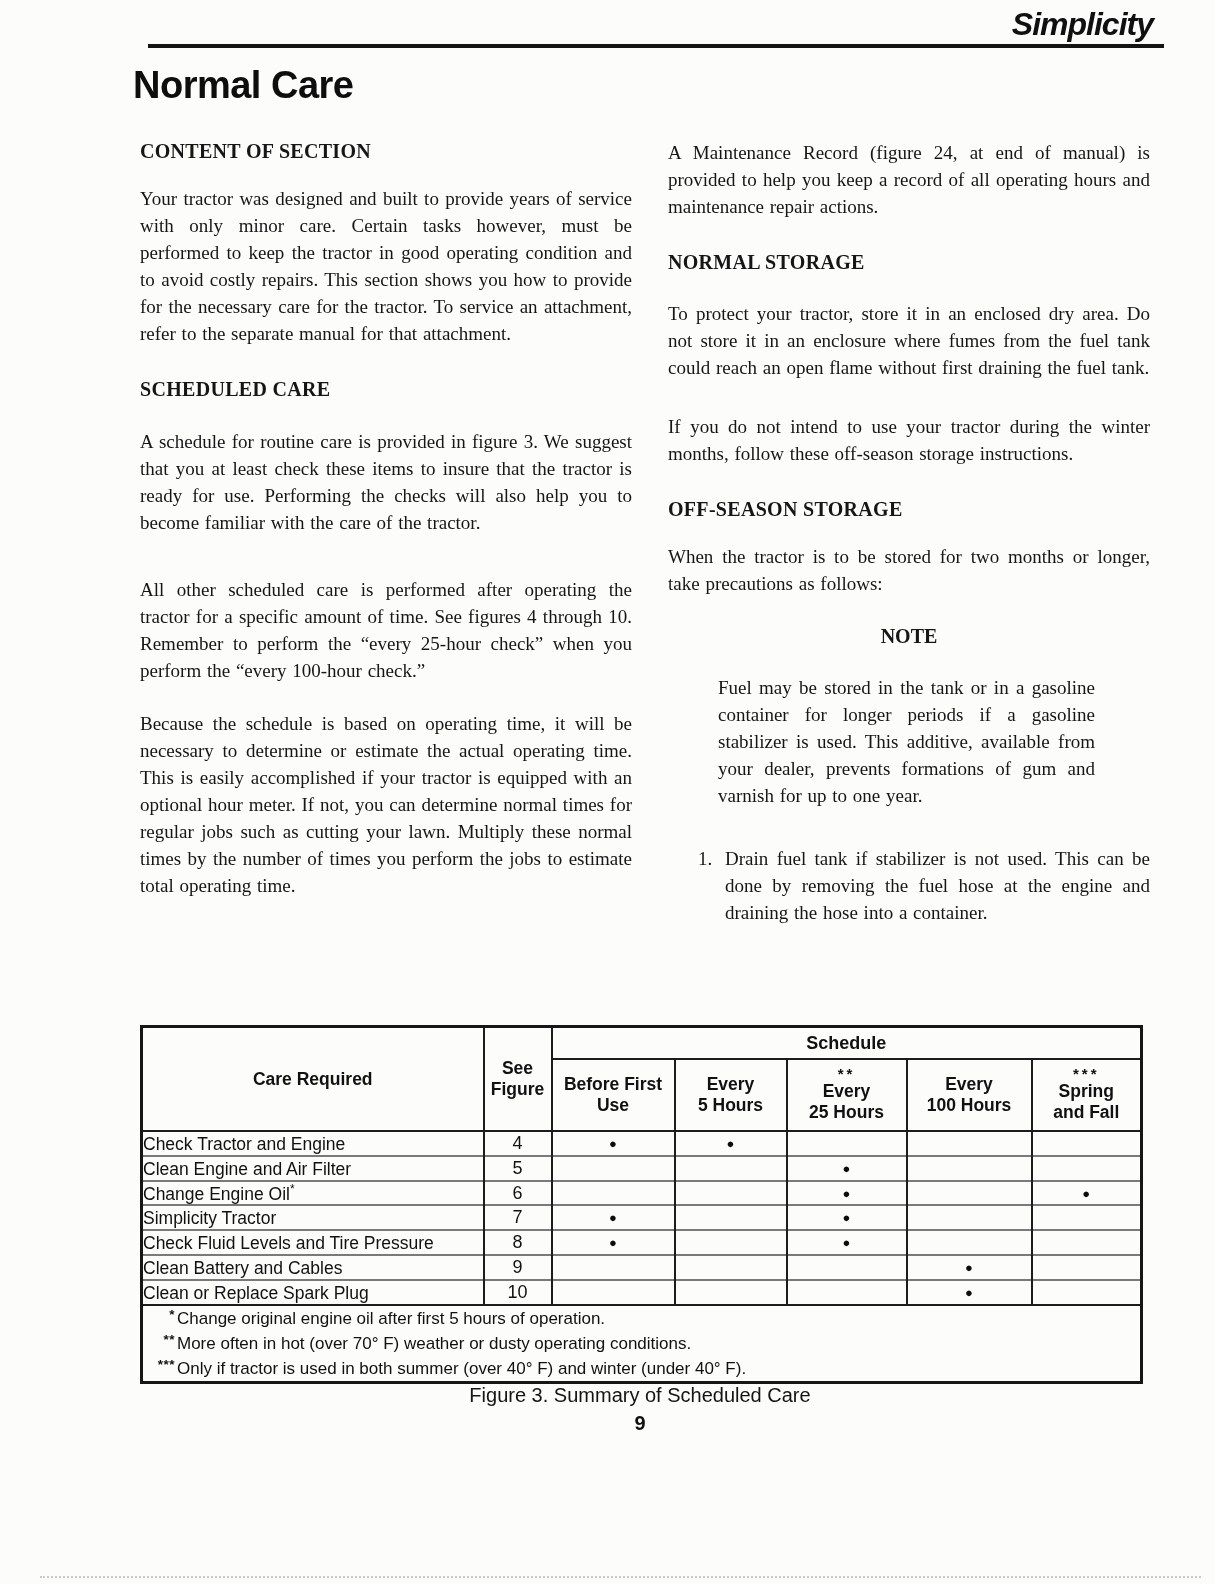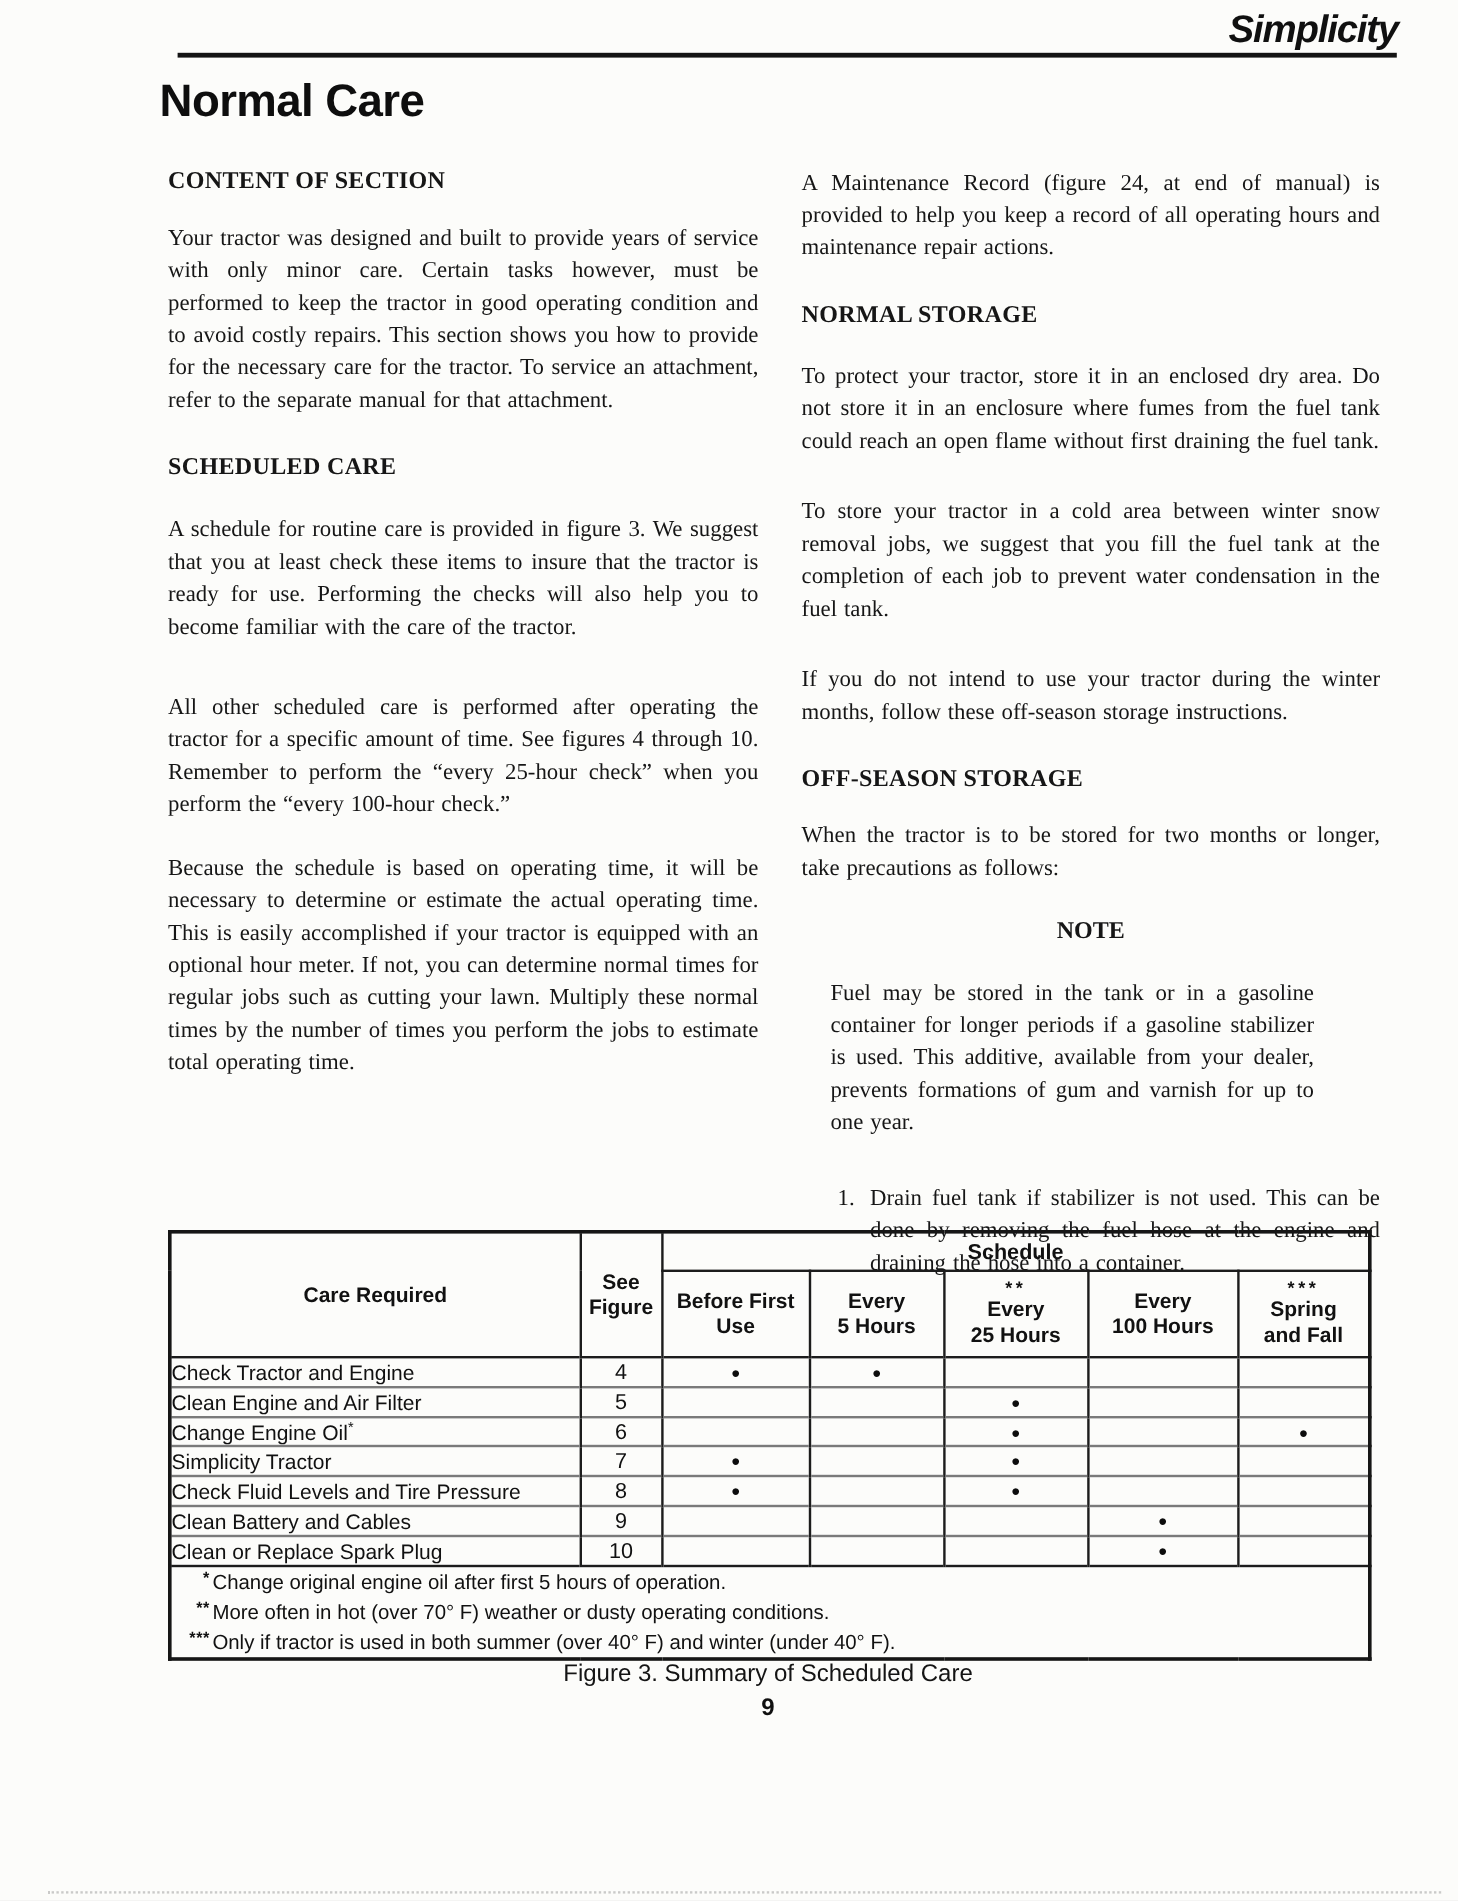--- a/index.html
+++ b/index.html
@@ -4,21 +4,21 @@
 <style>
   html,body { margin:0; padding:0; background:#e8e8e6; }
   .page {
     position:relative; width:1215px; height:1584px; margin:0 auto;
     background:#fcfcfa; color:#161616; overflow:hidden;
     font-family:"Liberation Serif", serif;
   }
 
   
   .brand {
-    position:absolute; top:6px; right:50px;
+    position:absolute; top:6px; right:62px;
     font-family:"Liberation Sans", sans-serif;
     font-weight:bold; font-style:italic;
     font-size:32px; letter-spacing:-1px; color:#101010;
   }
   .top-rule { position:absolute; top:44px; left:148px; width:1016px; height:4px; background:#141414; }
   .title {
     position:absolute; top:64px; left:133px;
     font-family:"Liberation Sans", sans-serif; font-weight:bold;
     font-size:38px; letter-spacing:-0.5px; color:#0e0e0e;
   }
@@ -26,21 +26,21 @@
   
   .columns { position:absolute; top:133px; left:140px; width:1010px; display:flex; gap:36px; }
   .col-left  { width:492px; }
   .col-right { width:482px; }
   .bhead { font-weight:bold; font-size:20px; letter-spacing:0.3px; line-height:24px;font-family:Liberation Serif, serif; }
   .para  { font-size:19px; line-height:27px; text-align:justify; margin:0; word-spacing:1px; }
   .mt6  { margin-top:6px; }  .mt22 { margin-top:22px; }
   .mt26 { margin-top:26px; } .mt27 { margin-top:27px; } .mt30 { margin-top:30px; }
   .mt32 { margin-top:32px; } .mt40 { margin-top:40px; }
   .note-head { text-align:center; font-weight:bold; font-size:20px; margin-top:28px; }
-  .note-body { margin-left:24px; margin-right:55px; }
+  .note-body { margin-left:50px; margin-right:55px; }
   .list-item { display:flex; margin-top:36px; margin-left:30px; }
   .list-num  { flex:none; width:27px; font-size:19px; line-height:27px; }
   .list-text { flex:1; }
 
   
   .fig3 {
     position:absolute; top:1025px; left:140px; width:1000px;
     border-collapse:collapse; table-layout:fixed;
     font-family:"Liberation Sans", sans-serif; color:#111;
     border:3px solid #161616;
@@ -98,21 +98,20 @@
       <div class="bhead mt30">SCHEDULED CARE</div>
       <p class="para mt27">A schedule for routine care is provided in figure 3. We suggest that you at least check these items to insure that the tractor is ready for use.  Performing the checks will also help you to become familiar with the care of the tractor.</p>
       <p class="para mt40">All other scheduled care is performed after operating the tractor for a specific amount of time. See figures 4 through 10. Remember to perform the “every 25-hour check” when you perform the “every 100-hour check.”</p>
       <p class="para mt26">Because the schedule is based on operating time, it will be necessary to determine or estimate the actual operating time. This is easily accomplished if your tractor is equipped with an optional hour meter. If not, you can determine normal times for regular jobs such as cutting your lawn. Multiply these normal times by the number of times you perform the jobs to estimate total operating time.</p>
     </div>
 
     <div class="col-right">
       <p class="para mt6">A Maintenance Record (figure 24, at end of manual) is provided to help you keep a record of all operating hours and maintenance repair actions.</p>
       <div class="bhead mt30">NORMAL STORAGE</div>
       <p class="para mt26">To protect your tractor, store it in an enclosed dry area.  Do not store it in an enclosure where fumes from the fuel tank could reach an open flame without first draining the fuel tank.</p>
-      <p class="para mt32">To store your tractor in a cold area between winter snow removal jobs, we suggest that you fill the fuel tank at the completion of each job to prevent water condensation in the fuel tank.</p>
       <p class="para mt32">If you do not intend to use your tractor during the winter months, follow these off-season storage instructions.</p>
       <div class="bhead mt30">OFF-SEASON STORAGE</div>
       <p class="para mt22">When the tractor is to be stored for two months or longer, take precautions as follows:</p>
       <div class="note-head">NOTE</div>
       <p class="para note-body mt26">Fuel may be stored in the tank or in a gasoline container for longer periods if a gasoline stabilizer is used. This additive, available from your dealer, prevents formations of gum and varnish for up to one year.</p>
       <div class="list-item">
         <span class="list-num">1.</span>
         <span class="para list-text">Drain fuel tank if stabilizer is not used. This can be done by removing the fuel hose at the engine and draining the hose into a container.</span>
       </div>
     </div>

